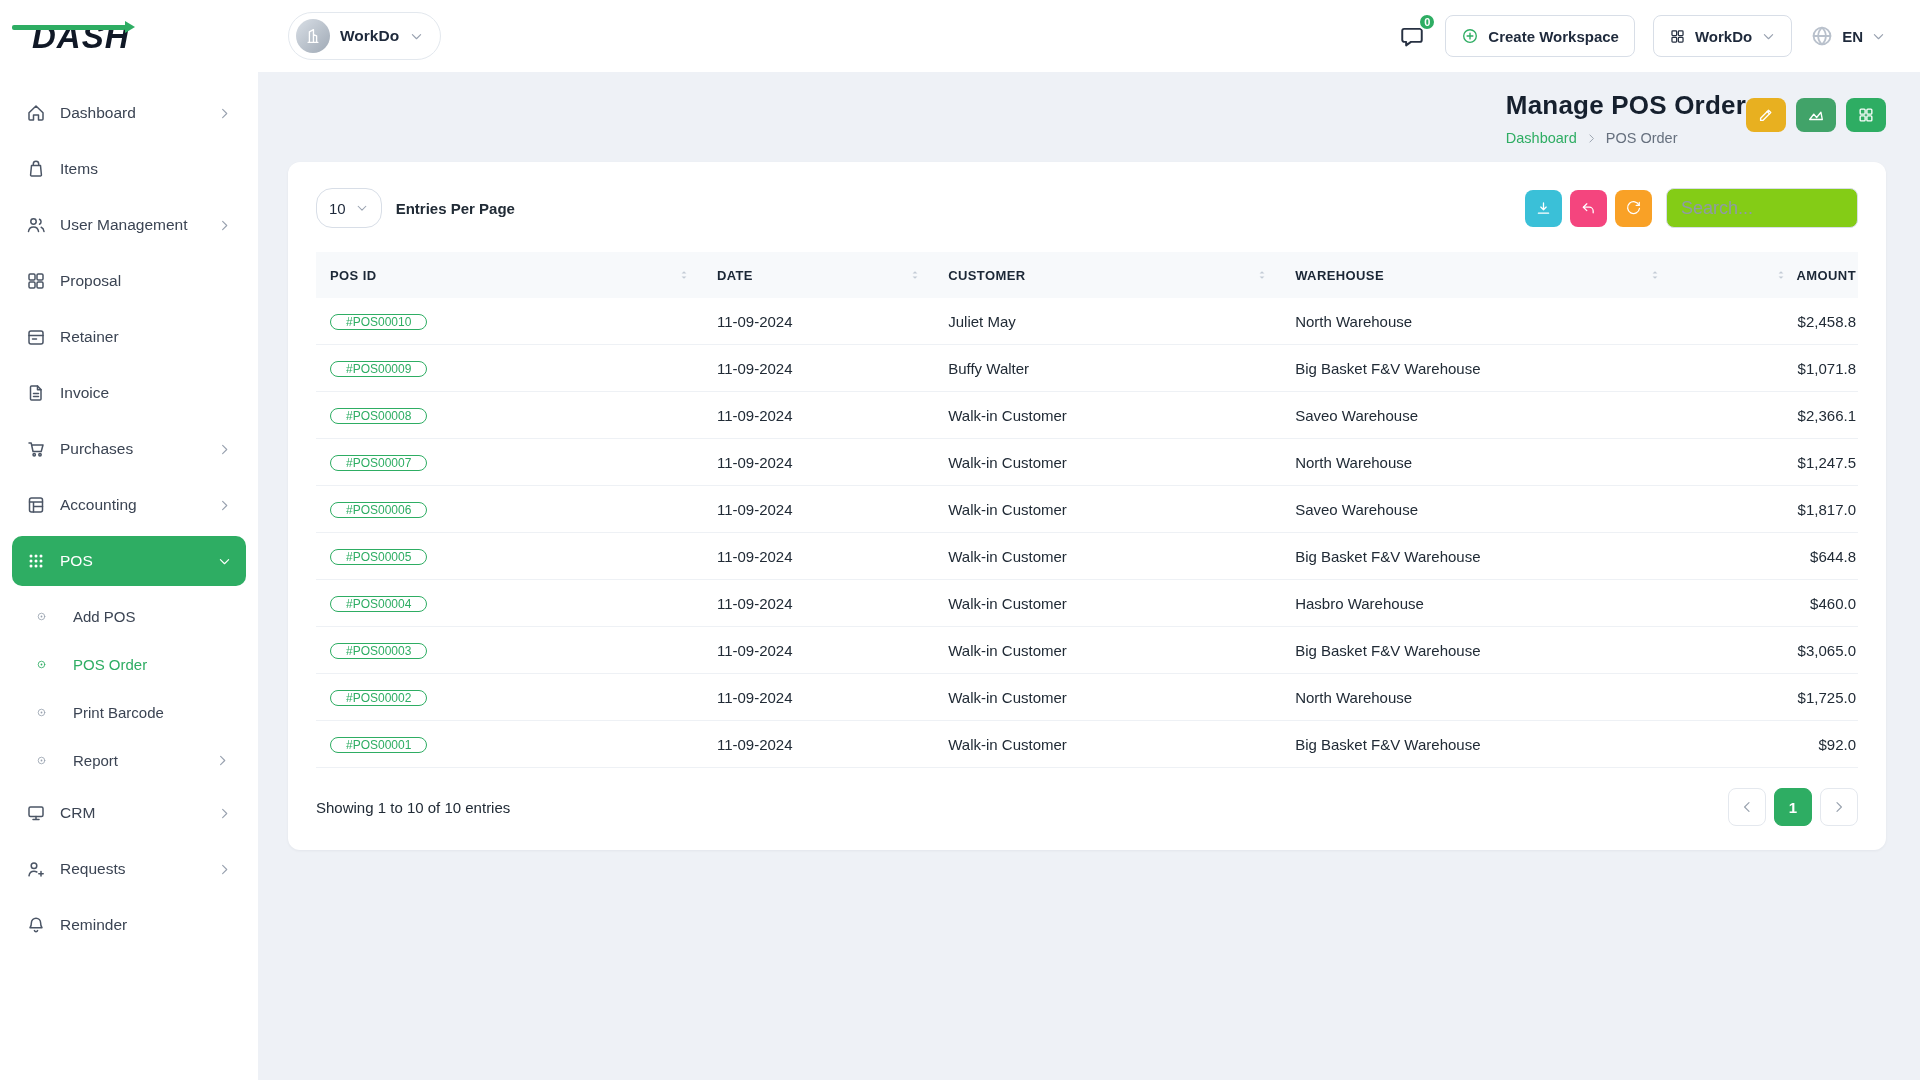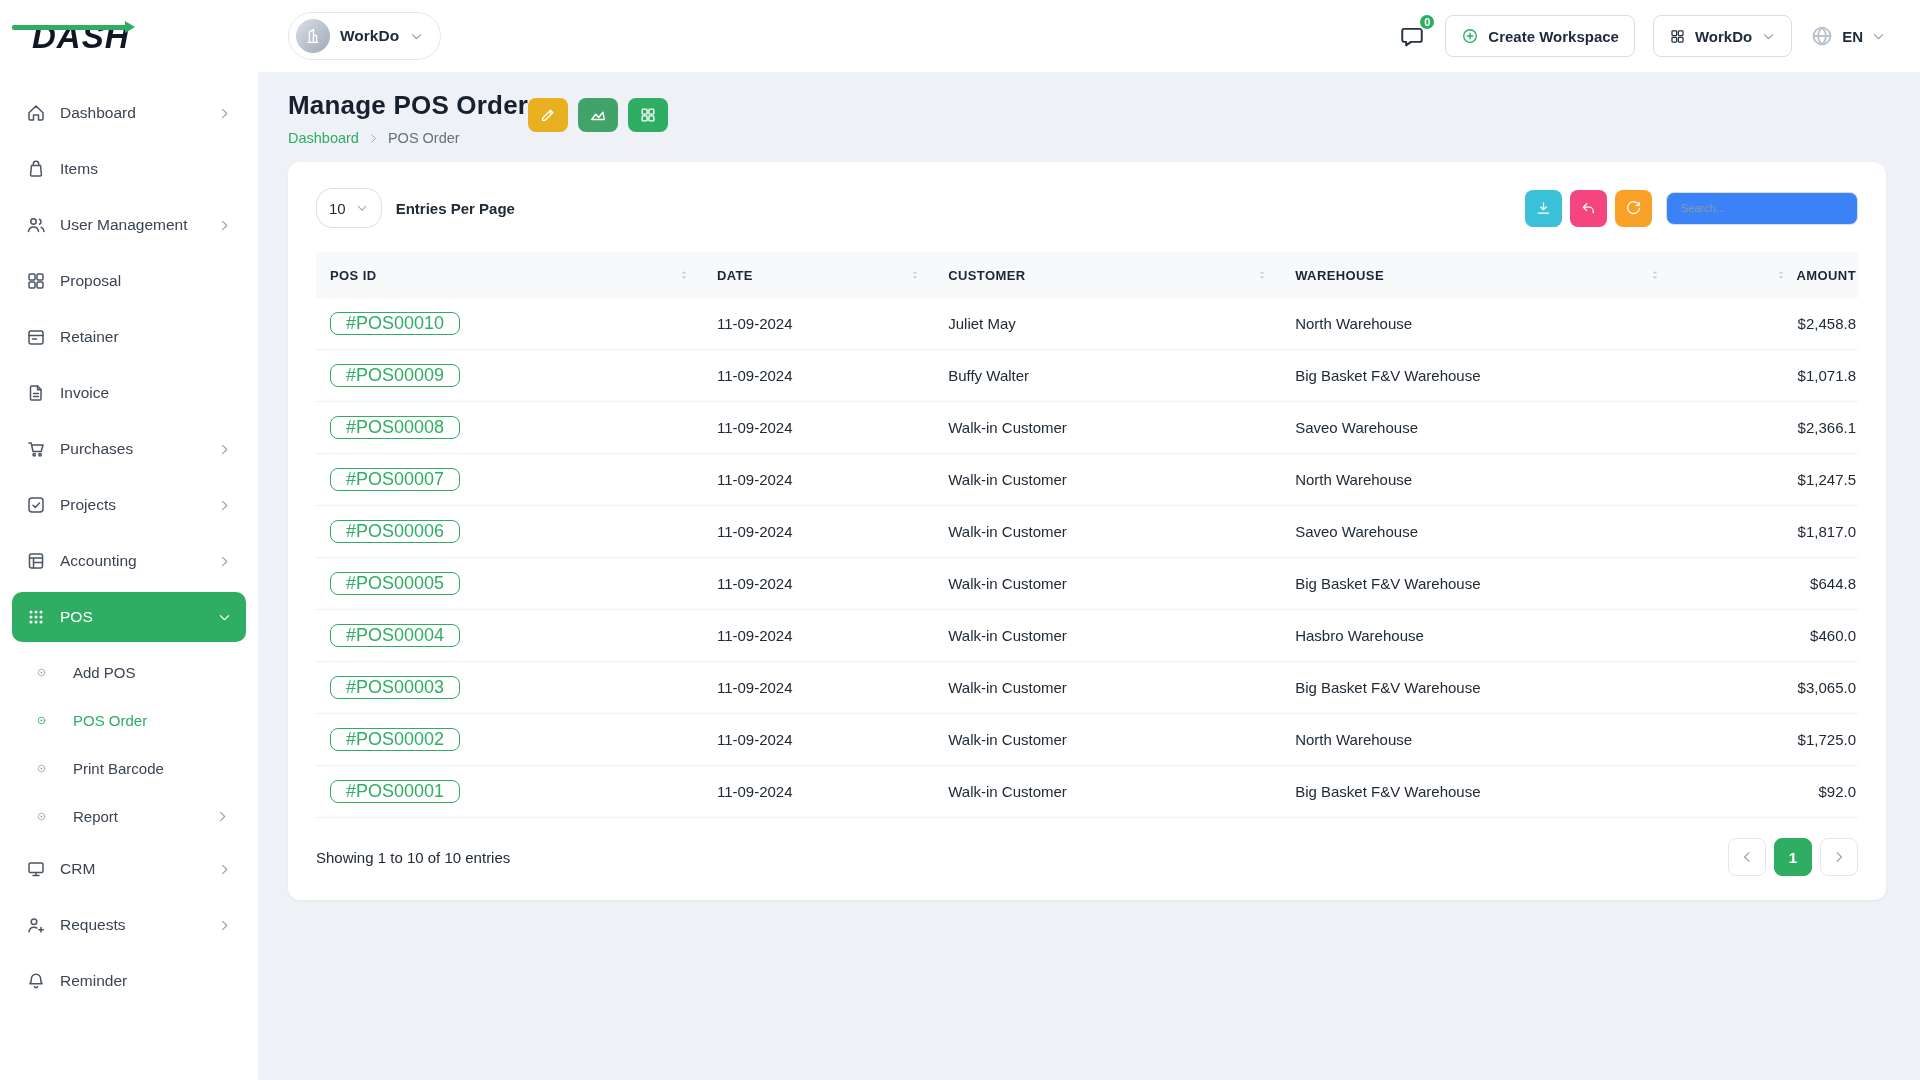--- a/index.html
+++ b/index.html
@@ -33,49 +33,49 @@
 .chat-btn{position:relative;background:none;border:none;color:#273142;cursor:pointer;display:flex;padding:2px}
 .badge{position:absolute;top:-8px;right:-9px;background:#2ead63;color:#fff;font-size:11px;font-weight:700;min-width:18px;height:18px;border-radius:9px;display:flex;align-items:center;justify-content:center;border:2px solid #fff}
 .btn-outline{display:flex;align-items:center;gap:9px;background:#fff;border:1px solid #d8dee7;border-radius:8px;height:42px;padding:0 15px;font-size:15px;font-weight:600;color:#1e293b;cursor:pointer;font-family:inherit}
 .ico-green{color:#2ead63;display:flex}
 .ico-dark{color:#273142;display:flex}
 .ico-muted{color:#98a1af;display:flex}
 .lang{display:flex;align-items:center;gap:8px;background:none;border:none;cursor:pointer;font-family:inherit;font-size:15px;font-weight:700;color:#1e293b}
 .lang .globe{color:#b9c1cc;display:flex}
 
 .content{flex:1;padding:18px 34px 0 30px;overflow:hidden}
-.page-head{display:flex;justify-content:flex-start;align-items:flex-start}
+.page-head{display:flex;justify-content:flex-end;align-items:flex-start}
 h1{font-size:26px;font-weight:700;color:#16202e;letter-spacing:.2px}
 .breadcrumb{display:flex;align-items:center;gap:8px;margin-top:9px;font-size:14.5px}
 .breadcrumb a{color:#2ead63;text-decoration:none;cursor:pointer}
 .breadcrumb .sep{color:#9aa3af;display:flex}
 .breadcrumb .current{color:#66707e}
 .page-actions{display:flex;gap:10px;margin-top:8px}
 .action-btn{width:40px;height:34px;border:none;border-radius:8px;color:#fff;display:flex;align-items:center;justify-content:center;cursor:pointer}
 
 .card{margin-top:16px;background:#fff;border-radius:12px;padding:26px 28px 0;box-shadow:0 1px 3px rgba(16,24,40,.05)}
 .card-controls{display:flex;justify-content:space-between;align-items:center;margin-bottom:24px}
 .cc-left{display:flex;align-items:center;gap:14px}
 .select-btn{display:flex;align-items:center;gap:9px;border:1px solid #d8dee7;border-radius:16px;height:40px;padding:0 12px;background:#fff;font-size:15px;color:#1e293b;cursor:pointer;font-family:inherit}
 .entries-label{font-size:15px;font-weight:600;color:#212b36}
 .cc-right{display:flex;align-items:center;gap:8px}
 .tool-btn{width:37px;height:37px;border:none;border-radius:8px;color:#fff;display:flex;align-items:center;justify-content:center;cursor:pointer}
-.search-input{width:192px;height:33px;border:1px solid #d8dee7;border-radius:8px;padding:0 14px;font-size:11px;color:#1e293b;outline:none;margin-left:6px;font-family:inherit;background:#3b82f6}
+.search-input{width:192px;height:40px;border:1px solid #d8dee7;border-radius:8px;padding:0 14px;font-size:18px;color:#1e293b;outline:none;margin-left:6px;font-family:inherit;background:#84cc16}
 .search-input::placeholder{color:#8f99a8}
 table{width:100%;border-collapse:collapse}
 thead th{background:#f7f9fb;height:46px;text-align:left;font-size:13px;font-weight:700;color:#1b2736;letter-spacing:.4px}
 .th-inner{display:flex;align-items:center;padding-right:26px}
 .th-inner .sort{margin-left:auto;color:#c4ccd6;display:flex}
 th.first .th-inner{padding-left:14px}
 th.amount .th-inner{justify-content:flex-end;padding-right:2px;gap:9px}
 th.amount .th-inner .sort{margin-left:0}
 tbody td{border-bottom:1px solid #eef1f5;padding:14px 0;font-size:15px;color:#212b36}
 td.first{padding-left:14px}
 td.amount{text-align:right;padding-right:2px}
-.pos-pill{display:inline-block;border:1px solid #2ead63;color:#2ead63;background:#fff;border-radius:8px;padding:0 15px;font-size:18px;cursor:pointer;font-family:inherit}
+.pos-pill{display:inline-block;border:1px solid #2ead63;color:#2ead63;background:#fff;border-radius:8px;padding:0 15px;font-size:12px;cursor:pointer;font-family:inherit}
 .card-footer{display:flex;justify-content:space-between;align-items:center;padding:20px 0 24px}
 .showing{font-size:15px;color:#212b36}
 .pagination{display:flex;gap:8px}
 .page-btn{min-width:38px;height:38px;border:1px solid #e4e8ee;background:#fff;border-radius:8px;color:#9aa3af;display:flex;align-items:center;justify-content:center;cursor:pointer;font-size:15px;font-family:inherit}
 .page-btn.active{background:#2ead63;border-color:#2ead63;color:#fff;font-weight:700}
 </style>
 </head>
 <body>
 
 <div class="app">
@@ -156,34 +156,20 @@
         </div>
         <div class="menu-item">
           <span class="mi-icon">
             <svg width="20" height="20" viewBox="0 0 20 20" fill="none" stroke="currentColor" stroke-width="1.5" stroke-linecap="round" stroke-linejoin="round">
               <path d="M3 4h2.2l1.8 8.5h8.2l1.8-6.5H6"></path>
               <circle cx="8.2" cy="15.8" r="1.2"></circle>
               <circle cx="14" cy="15.8" r="1.2"></circle>
             </svg>
           </span>
           <span class="mi-label">Purchases</span>
-          <span class="mi-chevron">
-            <svg width="15" height="15" viewBox="0 0 20 20" fill="none" stroke="currentColor" stroke-width="1.5" stroke-linecap="round" stroke-linejoin="round">
-              <path d="M7.5 4.5 13 10l-5.5 5.5"></path>
-            </svg>
-          </span>
-        </div>
-        <div class="menu-item">
-          <span class="mi-icon">
-            <svg width="20" height="20" viewBox="0 0 20 20" fill="none" stroke="currentColor" stroke-width="1.5" stroke-linecap="round" stroke-linejoin="round">
-              <rect x="3" y="3" width="14" height="14" rx="3"></rect>
-              <path d="M7 10.2l2.2 2.2L13.5 8"></path>
-            </svg>
-          </span>
-          <span class="mi-label">Projects</span>
           <span class="mi-chevron">
             <svg width="15" height="15" viewBox="0 0 20 20" fill="none" stroke="currentColor" stroke-width="1.5" stroke-linecap="round" stroke-linejoin="round">
               <path d="M7.5 4.5 13 10l-5.5 5.5"></path>
             </svg>
           </span>
         </div>
         <div class="menu-item">
           <span class="mi-icon">
             <svg width="20" height="20" viewBox="0 0 20 20" fill="none" stroke="currentColor" stroke-width="1.5" stroke-linecap="round" stroke-linejoin="round">
               <rect x="3.5" y="3" width="13" height="14" rx="2"></rect>

